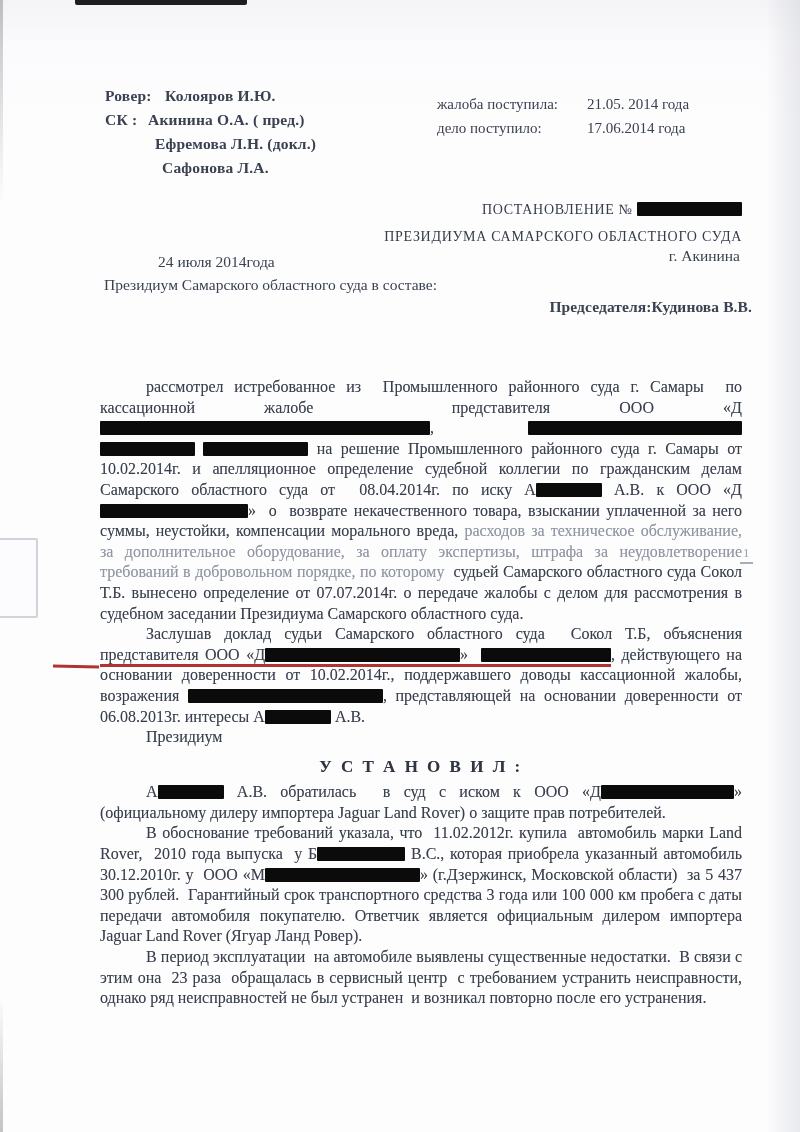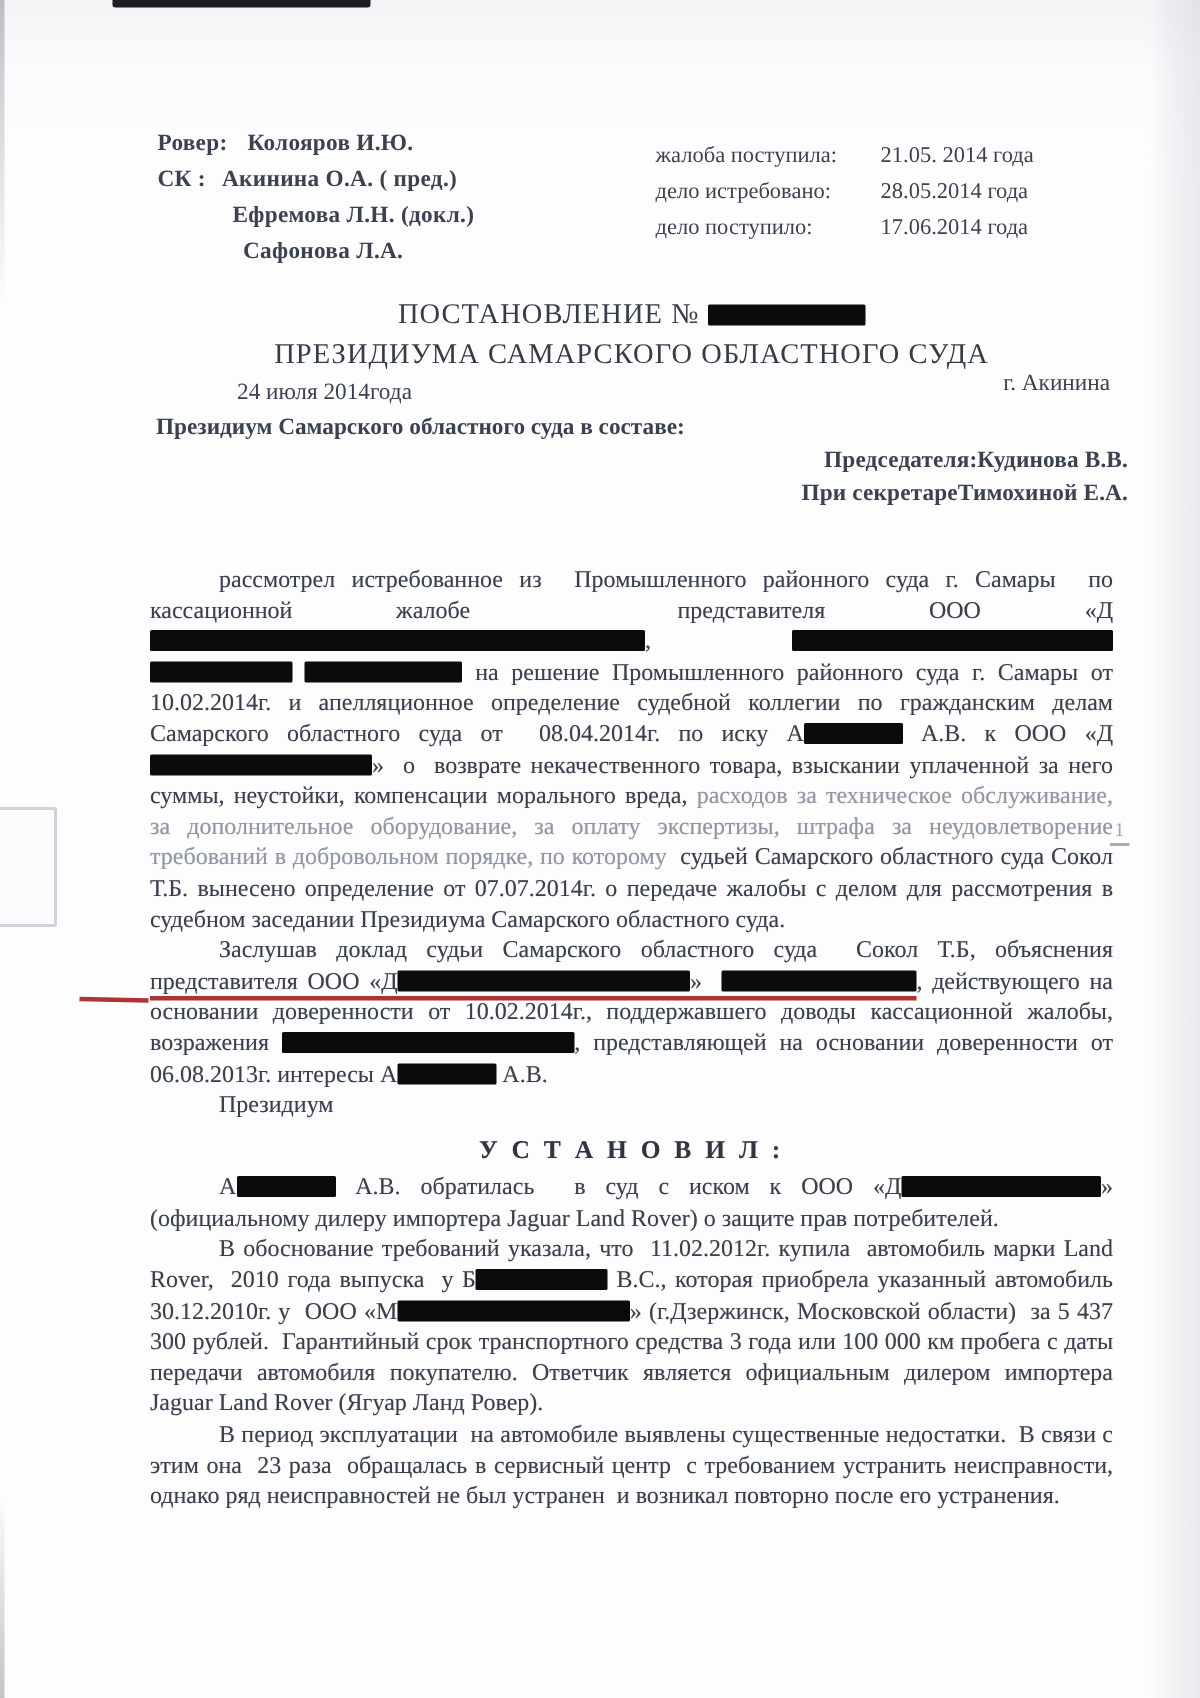--- a/index.html
+++ b/index.html
@@ -26,30 +26,30 @@
   .header-left{position:absolute;left:105px;top:84px;font-size:15.5px;line-height:24px;font-weight:600;letter-spacing:.2px;}
   .header-left .lbl{display:inline-block;}
   .lbl-judge{width:60px;}
   .lbl-sk{width:43px;}
   .panel-2{padding-left:50px;}
   .panel-3{padding-left:57px;}
 
   .header-right{position:absolute;left:437px;top:92px;font-size:15px;line-height:24px;}
   .header-right .lbl{display:inline-block;width:150px;}
 
-  .title{position:absolute;left:100px;top:196px;width:642px;text-align:center;
-    font-size:19px;line-height:27px;letter-spacing:.7px;color:#353c49;}
+  .title{position:absolute;left:100px;top:196px;width:642px;text-align:right;
+    font-size:14px;line-height:27px;letter-spacing:.7px;color:#353c49;}
   .title .redact{vertical-align:-2px;}
 
   .dateline{position:absolute;left:100px;top:249px;width:642px;font-size:15.5px;}
   .dateline .date{position:absolute;left:58px;top:4px;}
   .dateline .city{position:absolute;right:2px;top:-2px;}
 
   .composition{position:absolute;left:104px;top:274px;width:648px;font-size:15.5px;line-height:22px;}
-  .composition .intro{font-weight:700;}
+  .composition .intro{font-weight:400;}
   .composition .row{font-weight:700;letter-spacing:.1px;text-align:right;}
   .composition .row .lbl{display:inline-block;width:115px;font-weight:700;vertical-align:top;}
   .composition .members .val{word-spacing:5px;}
 
   .body{position:absolute;left:100px;top:377px;width:642px;
     font-size:16px;line-height:20.6px;text-align:justify;color:#39404d;
     text-shadow:0 0 .6px rgba(57,64,77,.35);}
   .para{margin:0;white-space:pre-wrap;}
   .para.indent{text-indent:46px;}
   .redact{display:inline-block;height:14px;background:#0b0b0c;vertical-align:-2px;border-radius:1px;}
@@ -71,38 +71,36 @@
 
   <div class="header-left">
     <div><span class="lbl lbl-judge">Ровер:</span><span>Колояров И.Ю.</span></div>
     <div><span class="lbl lbl-sk">СК :</span><span>Акинина О.А. ( пред.)</span></div>
     <div class="panel-2"><span>Ефремова Л.Н. (докл.)</span></div>
     <div class="panel-3"><span>Сафонова Л.А.</span></div>
   </div>
 
   <div class="header-right">
     <div><span class="lbl">жалоба поступила:</span><span>21.05. 2014  года</span></div>
-    <div><span class="lbl">дело истребовано:</span><span>28.05.2014 года</span></div>
     <div><span class="lbl">дело поступило:</span><span>17.06.2014  года</span></div>
   </div>
 
   <div class="title">
     <div><span class="seg">ПОСТАНОВЛЕНИЕ №  </span><span class="redact" style="width: 105px;"></span></div>
     <div>ПРЕЗИДИУМА САМАРСКОГО ОБЛАСТНОГО СУДА</div>
   </div>
 
   <div class="dateline">
     <span class="date">24 июля 2014года</span>
     <span class="city">г. Акинина</span>
   </div>
 
   <div class="composition">
     <div class="intro">Президиум Самарского областного суда в составе:</div>
     <div class="row"><span class="lbl">Председателя:</span><span class="val">Кудинова В.В.</span></div>
-    <div class="row"><span class="lbl">При секретаре</span><span class="val">Тимохиной Е.А.</span></div>
   </div>
 
   <div class="body">
     <p class="para indent"><span class="seg">рассмотрел истребованное из  Промышленного районного суда г. Самары  по кассационной жалобе  представителя ООО «Д</span><span class="redact" style="width: 330px;"></span><span class="seg">, </span><span class="redact" style="width: 214px;"></span><span class="seg"> </span><span class="redact" style="width: 95px;"></span><span class="seg"> </span><span class="redact" style="width: 105px;"></span><span class="seg"> на решение Промышленного районного суда г. Самары от  10.02.2014г. и апелляционное определение судебной коллегии по гражданским делам Самарского областного суда от  08.04.2014г. по иску А</span><span class="redact" style="width: 66px;"></span><span class="seg"> А.В. к ООО «Д</span><span class="redact" style="width: 148px;"></span><span class="seg">»  о  возврате некачественного товара, взыскании уплаченной за него суммы, неустойки, компенсации морального вреда, </span><span class="seg faded">расходов за техническое обслуживание, за дополнительное оборудование, за оплату экспертизы, штрафа за неудовлетворение требований в добровольном порядке, по которому  </span><span class="seg">судьей Самарского областного суда Сокол Т.Б. вынесено определение от 07.07.2014г. о передаче жалобы с делом для рассмотрения в судебном заседании Президиума Самарского областного суда.</span></p>
     <p class="para indent"><span class="seg">Заслушав доклад судьи Самарского областного суда  Сокол Т.Б, объяснения </span><span class="red-underline"><span class="seg">представителя ООО «Д</span><span class="redact" style="width: 195px;"></span><span class="seg">»  </span><span class="redact" style="width: 130px;"></span></span><span class="seg">, действующего на основании доверенности от 10.02.2014г., поддержавшего доводы кассационной жалобы, возражения </span><span class="redact" style="width: 195px;"></span><span class="seg">, представляющей на основании доверенности от 06.08.2013г. интересы А</span><span class="redact" style="width: 66px;"></span><span class="seg"> А.В.</span></p>
     <p class="para indent"><span class="seg">Президиум</span></p>
     <div class="ustanovil">У С Т А Н О В И Л :</div>
     <p class="para indent"><span class="seg">А</span><span class="redact" style="width: 66px;"></span><span class="seg"> А.В. обратилась  в суд с иском к ООО «Д</span><span class="redact" style="width: 133px;"></span><span class="seg">» (официальному дилеру импортера Jaguar Land Rover) о защите прав потребителей.</span></p>
     <p class="para indent"><span class="seg">В обоснование требований указала, что  11.02.2012г. купила  автомобиль марки Land Rover,  2010 года выпуска  у Б</span><span class="redact" style="width: 88px;"></span><span class="seg"> В.С., которая приобрела указанный автомобиль 30.12.2010г. у  ООО «М</span><span class="redact" style="width: 155px;"></span><span class="seg">» (г.Дзержинск, Московской области)  за 5 437 300 рублей.  Гарантийный срок транспортного средства 3 года или 100 000 км пробега с даты передачи автомобиля покупателю. Ответчик является официальным дилером импортера Jaguar Land Rover (Ягуар Ланд Ровер).</span></p>
     <p class="para indent"><span class="seg">В период эксплуатации  на автомобиле выявлены существенные недостатки.  В связи с этим она  23 раза  обращалась в сервисный центр  с требованием устранить неисправности, однако ряд неисправностей не был устранен  и возникал повторно после его устранения.</span></p>

